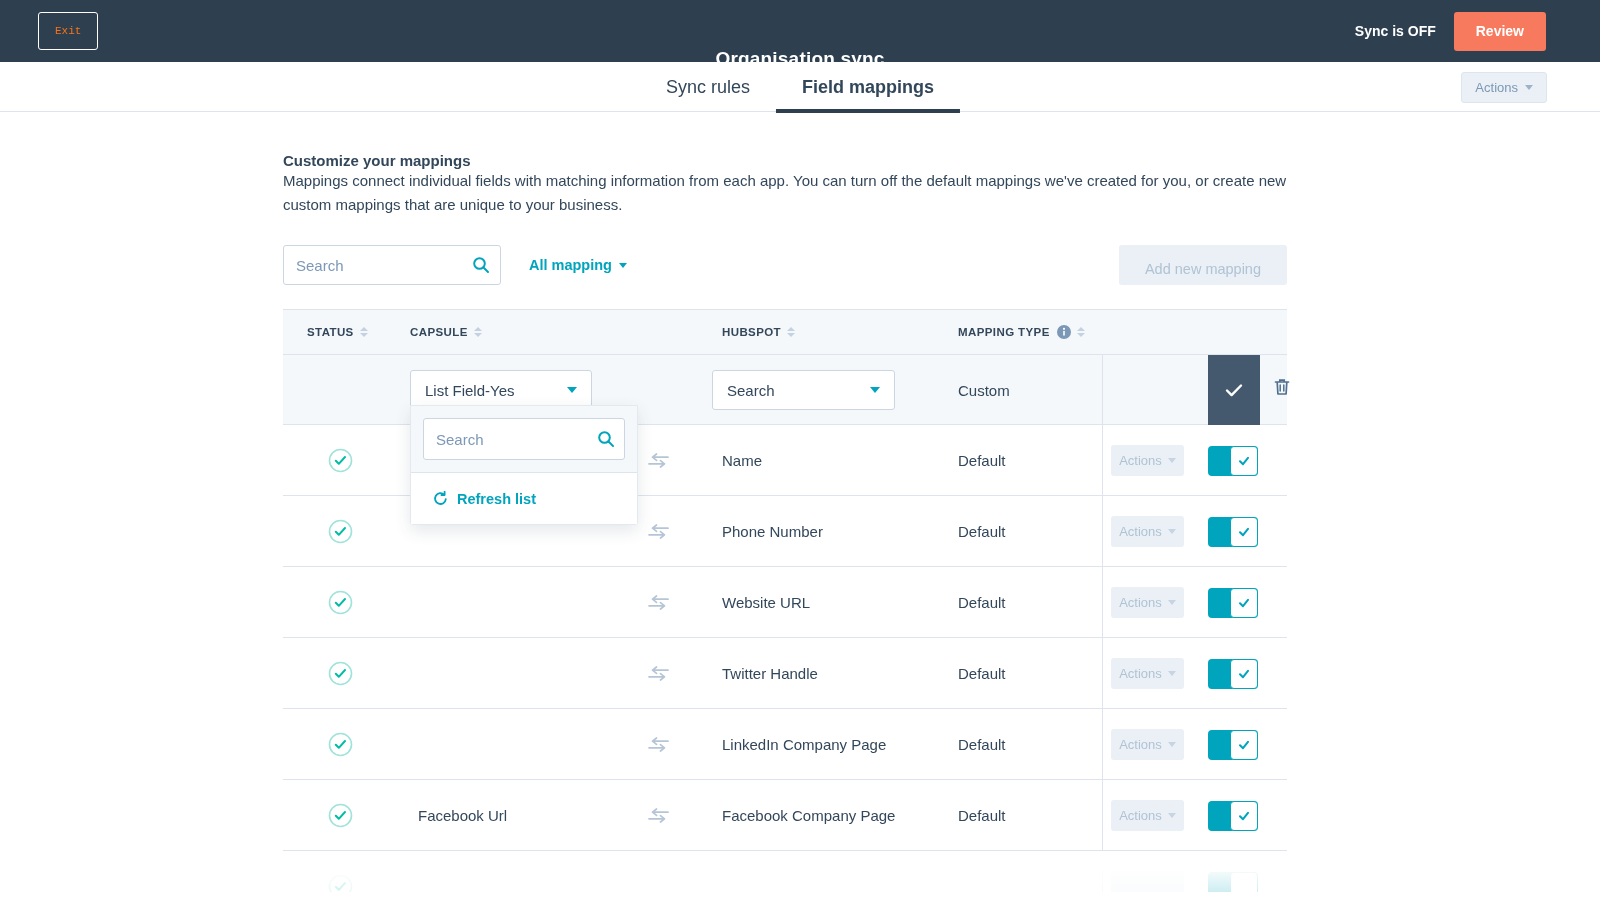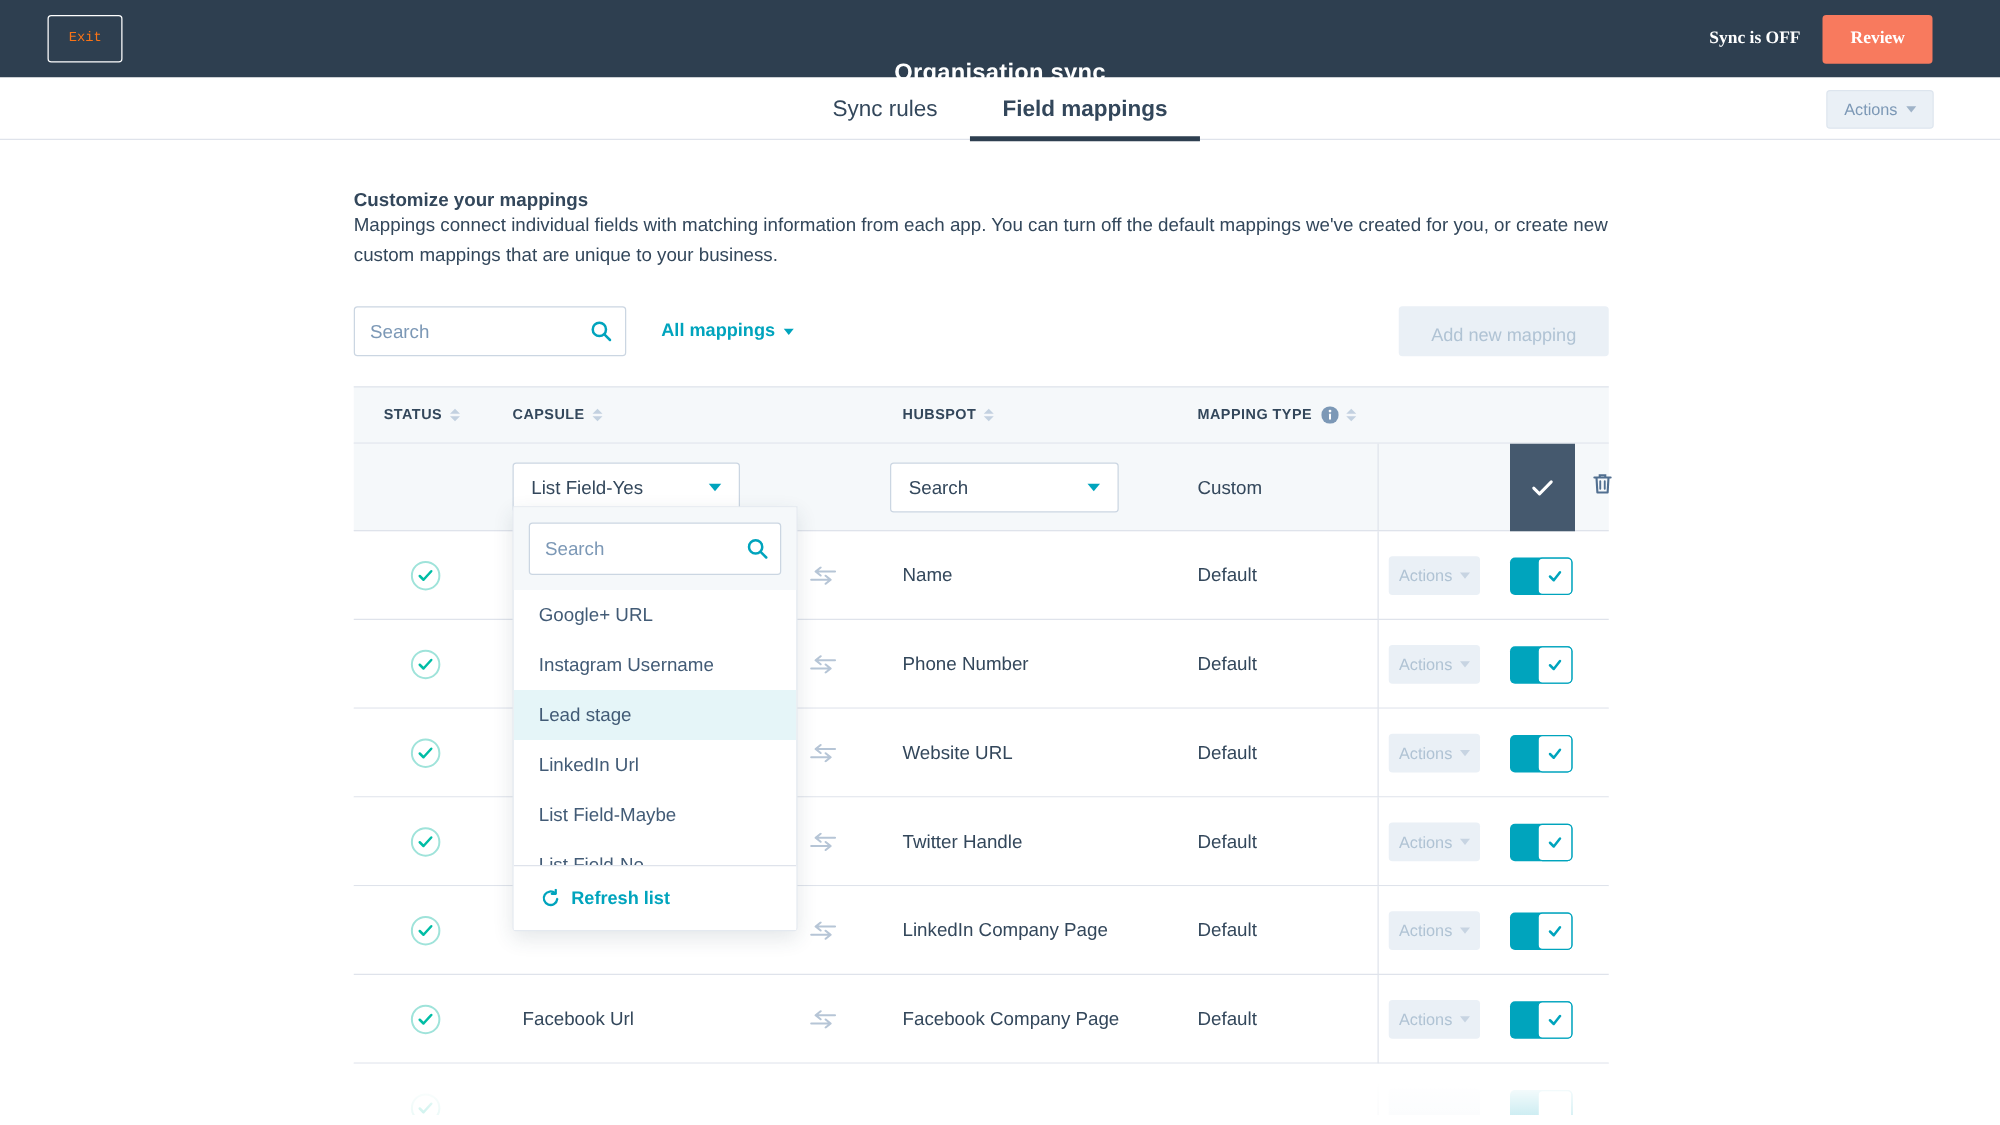--- a/index.html
+++ b/index.html
@@ -7,21 +7,21 @@
     font-family:"Liberation Sans", sans-serif; color:#33475b; }
 
   
   .topbar { position:relative; height:62px; background:#2e3f50; display:flex; align-items:center; }
   .exit-btn { position:absolute; left:38px; top:12px; height:38px; padding:0 16px;
     background:transparent; border:1px solid #fff; border-radius:3px; color:#f97316;
     font-size:11px; font-family:Liberation Mono, monospace; cursor:pointer; }
   .title-block { position:absolute; left:50%; transform:translateX(-50%); top:8px; text-align:center; color:#fff; }
   .title-block h1 { font-size:19px; font-weight:bold; letter-spacing:.2px;margin-top:40px; }
   .title-block .subtitle { font-size:12px; margin-top:5px; font-weight:normal; }
-  .topbar-right { position:absolute; right:54px; top:0; height:62px; display:flex; align-items:center; gap:18px;font-family:Liberation Serif, serif; }
+  .topbar-right { position:absolute; right:54px; top:0; height:62px; display:flex; align-items:center; gap:18px; }
   .sync-status { color:#fff; font-size:14px; font-weight:bold; }
   .review-btn { height:39px; padding:0 22px; background:#f87a5e; color:#fff; border:none;
     border-radius:3px; font-size:14px; font-weight:bold; font-family:inherit; cursor:pointer; }
 
   
   .tabbar { position:relative; height:50px; background:#fff; border-bottom:1px solid #dfe3eb; }
   .tabs { position:absolute; left:50%; transform:translateX(-50%); top:0; height:50px; display:flex; }
   .tab { position:relative; height:50px; display:flex; align-items:center; padding:0 26px;
     font-size:18px; color:#33475b; cursor:pointer; background:none; border:none; font-family:inherit; }
   .tab.active { font-weight:bold; }
@@ -143,21 +143,21 @@
 
   <div class="controls">
     <div class="search-box">
       <input type="text" placeholder="Search" style="">
       <svg class="mag" width="18" height="18" viewBox="0 0 18 18">
         <circle cx="7.5" cy="7.5" r="5.3" fill="none" stroke="#00a4bd" stroke-width="2"></circle>
         <path d="M11.5 11.5l4.5 4.5" stroke="#00a4bd" stroke-width="2" stroke-linecap="round"></path>
       </svg>
     </div>
     <button class="filter-link">
-      <span>All mappings</span>
+      <span>All mapping</span>
       <span class="caret-gray" style="border-top-color:#00a4bd"></span>
     </button>
     <button class="add-btn">Add new mapping</button>
   </div>
 
   <div class="table">
 
     <div class="trow thead">
       <div class="th c-status">
         <span>STATUS</span>
@@ -437,28 +437,20 @@
     <div class="dropdown">
       <div class="dd-search">
         <div class="dd-search-inner">
           <input type="text" placeholder="Search" style="">
           <svg class="mag" width="18" height="18" viewBox="0 0 18 18">
             <circle cx="7.5" cy="7.5" r="5.3" fill="none" stroke="#00a4bd" stroke-width="2"></circle>
             <path d="M11.5 11.5l4.5 4.5" stroke="#00a4bd" stroke-width="2" stroke-linecap="round"></path>
           </svg>
         </div>
       </div>
-      <div class="dd-list">
-        <div class="dd-item">Google+ URL</div>
-        <div class="dd-item">Instagram Username</div>
-        <div class="dd-item selected">Lead stage</div>
-        <div class="dd-item">LinkedIn Url</div>
-        <div class="dd-item">List Field-Maybe</div>
-        <div class="dd-item">List Field-No</div>
-      </div>
       <div class="dd-footer">
         <button class="refresh-link">
           <svg width="15" height="15" viewBox="0 0 15 15">
             <path d="M12.8 8.2a5.4 5.4 0 1 1-1.6-4.5" fill="none" stroke="#00a4bd" stroke-width="1.8" stroke-linecap="round"></path>
             <path d="M11.6 0.8v3.2H8.4" fill="none" stroke="#00a4bd" stroke-width="1.8" stroke-linecap="round" stroke-linejoin="round"></path>
           </svg>
           <span>Refresh list</span>
         </button>
       </div>
     </div>

